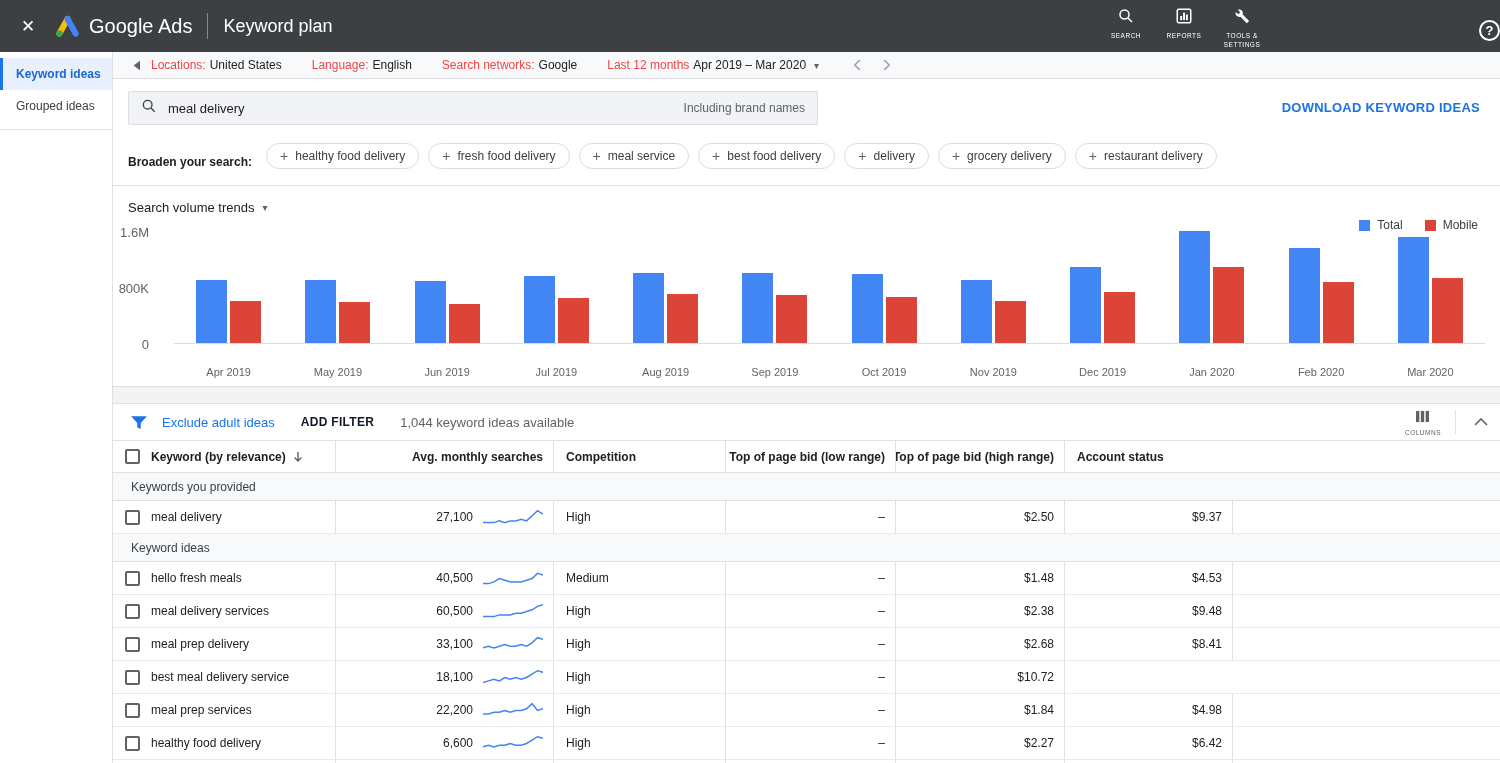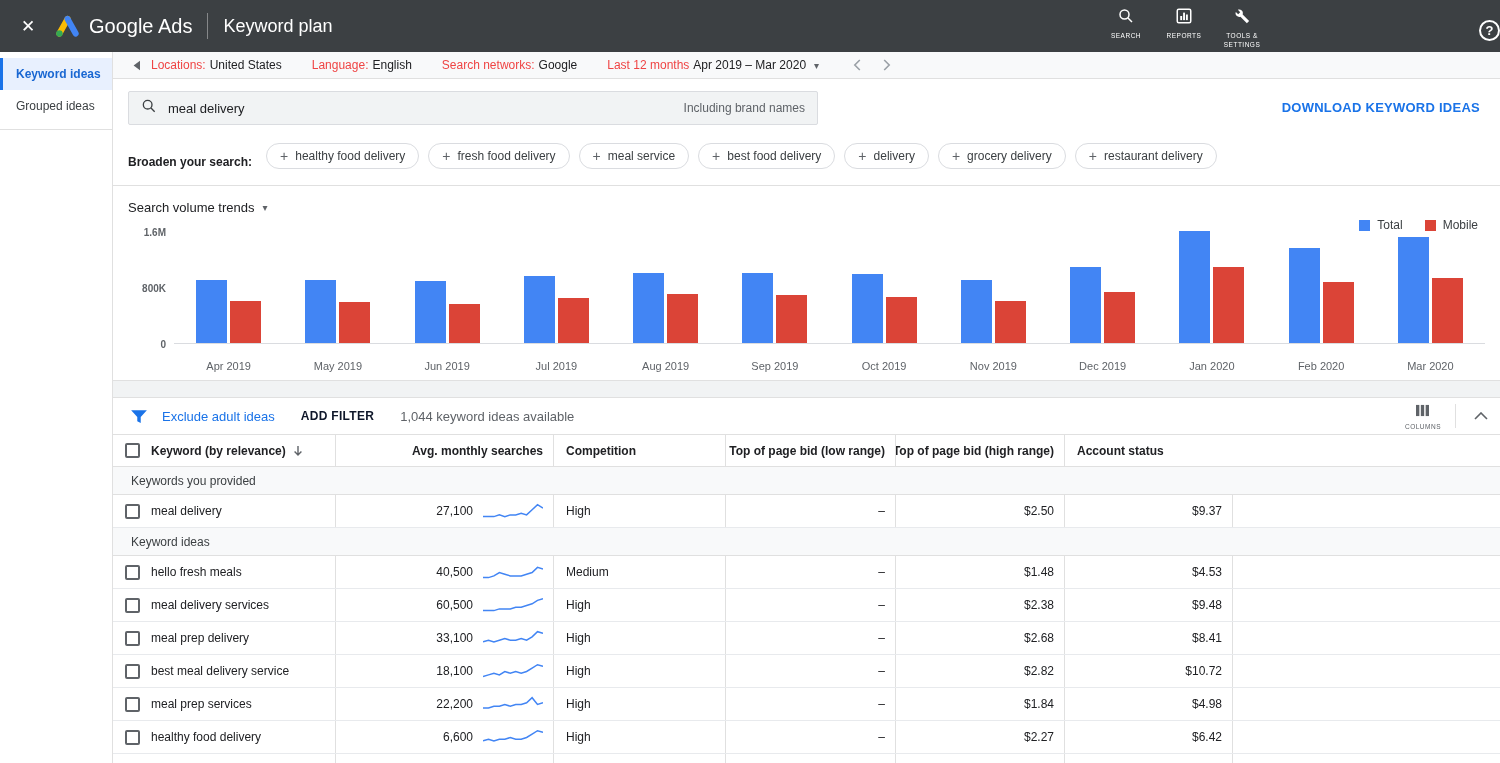--- a/index.html
+++ b/index.html
@@ -62,27 +62,27 @@
   .chart-section { position:relative; padding:12px 15px 0 15px; }
   .chart-dropdown { display:inline-flex; align-items:center; gap:8px; font-size:13px; color:#202124; cursor:pointer; }
   .chart-dropdown .caret { font-size:10px; color:#5f6368; }
   .legend { position:absolute; top:32px; right:22px; display:flex; gap:22px; }
   .legend-item { display:flex; align-items:center; gap:7px; font-size:12px; color:#3c4043; }
   .legend-swatch { width:11px; height:11px; }
   .legend-swatch.total { background:#4285f4; }
   .legend-swatch.mobile { background:#db4437; }
   .chart-wrap { position:relative; margin-top:16px; padding-left:46px; }
   .chart-yaxis { position:absolute; left:0; top:0; width:38px; height:112px; }
-  .ytick { position:absolute; right:0; transform:translateY(-50%); font-size:10px; color:#5f6368;font-weight:bold; }
+  .ytick { position:absolute; right:17px; transform:translateY(-50%); font-size:13px; color:#5f6368; }
   .chart-plot { height:112px; border-bottom:1px solid #dadce0; display:flex; align-items:flex-end; }
   .bar-group { flex:1; display:flex; justify-content:center; align-items:flex-end; gap:3px; }
   .bar { width:31px; }
   .bar.total { background:#4285f4; }
   .bar.mobile { background:#db4437; }
-  .chart-xaxis { display:flex; margin-top:16px; padding-bottom:8px; }
+  .chart-xaxis { display:flex; margin-top:22px; padding-bottom:8px; }
   .x-label { flex:1; text-align:center; font-size:11px; color:#5f6368; }
   .gray-band { height:18px; background:#f1f3f4; border-top:1px solid #e0e0e0; border-bottom:1px solid #e0e0e0; }
 
   
   .filterbar { height:36px; display:flex; align-items:center; padding-left:17px; background:#fff; }
   .filter-funnel { display:flex; align-items:center; cursor:pointer; }
   .exclude-link { color:#1a73e8; font-size:13px; margin:0 26px 0 14px; cursor:pointer; }
   .add-filter { font-size:12px; font-weight:bold; color:#0f172a; letter-spacing:.3px; margin-right:26px; cursor:pointer; }
   .idea-count { font-size:13px; color:#5f6368; }
   .filter-right { margin-left:auto; display:flex; align-items:center; padding-right:8px; }
@@ -467,21 +467,20 @@
               </div>
               <div class="cell ">best meal delivery service</div>
               <div class="cell bordered right searches-cell">
                 <span>18,100</span>
                 <svg width="60" height="22" viewBox="0 0 60 22">
                   <polyline points="0.0,16.6 5.5,14.9 10.9,13.2 16.4,14.9 21.8,11.5 27.3,13.2 32.7,11.5 38.2,13.2 43.6,11.5 49.1,8.1 54.5,4.7 60.0,6.4" fill="none" stroke="#4285f4" stroke-width="1.5"></polyline>
                 </svg>
               </div>
               <div class="cell bordered left-pad">High</div>
               <div class="cell bordered right">–</div>
-              <div class="cell bordered right">$2.82</div>
               <div class="cell bordered right">$10.72</div>
               <div class="cell bordered"></div>
             </div>
             <div class="trow data-row">
               <div class="cell check">
                 <span class="checkbox"></span>
               </div>
               <div class="cell ">meal prep services</div>
               <div class="cell bordered right searches-cell">
                 <span>22,200</span>

